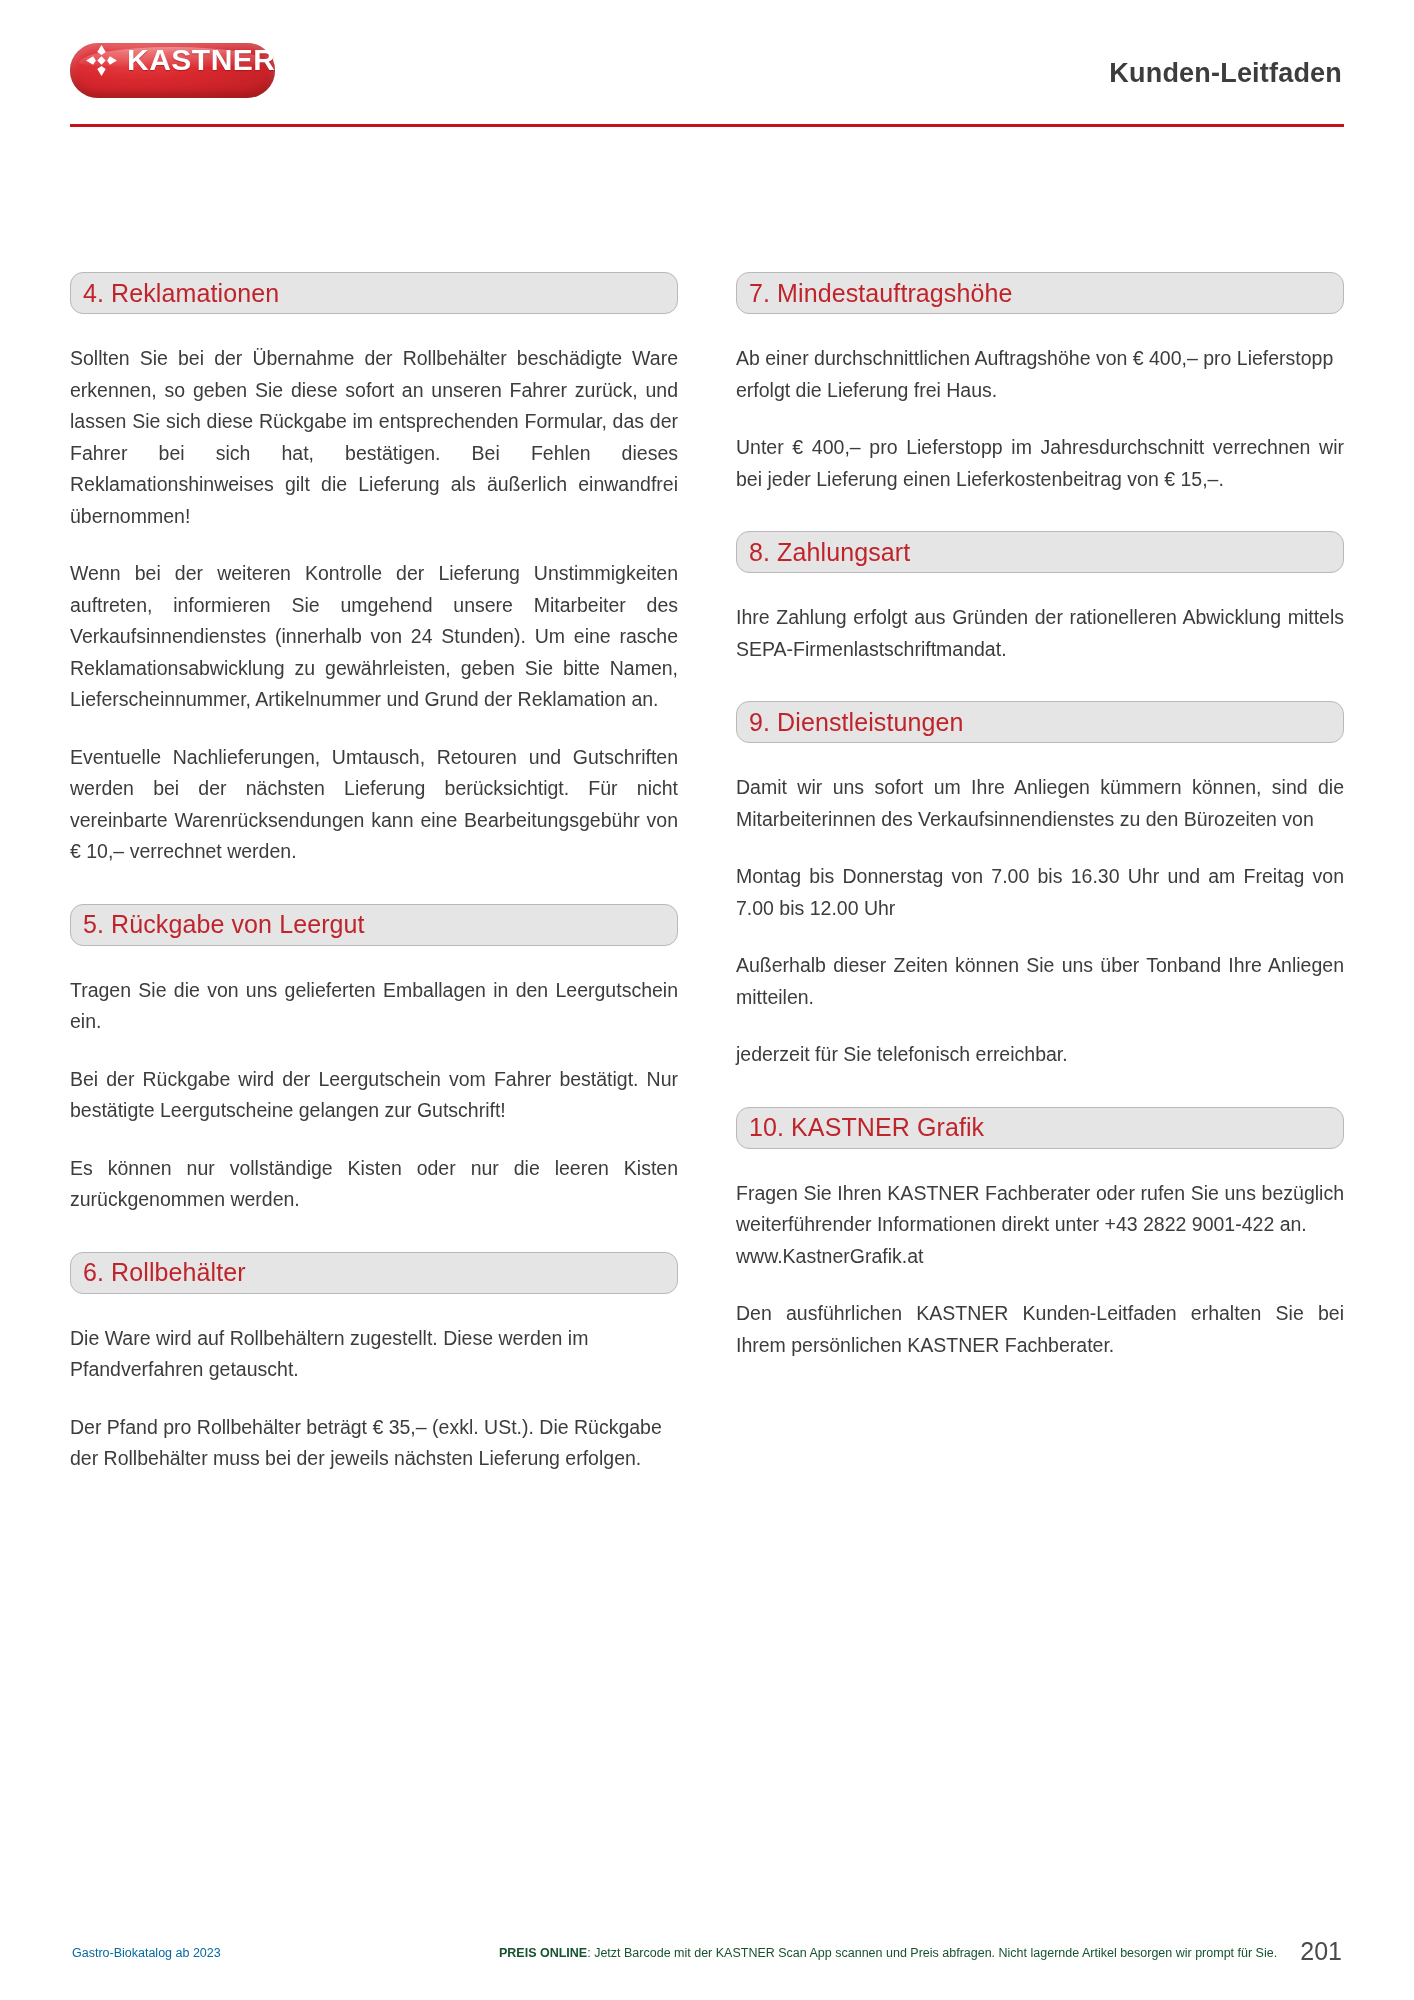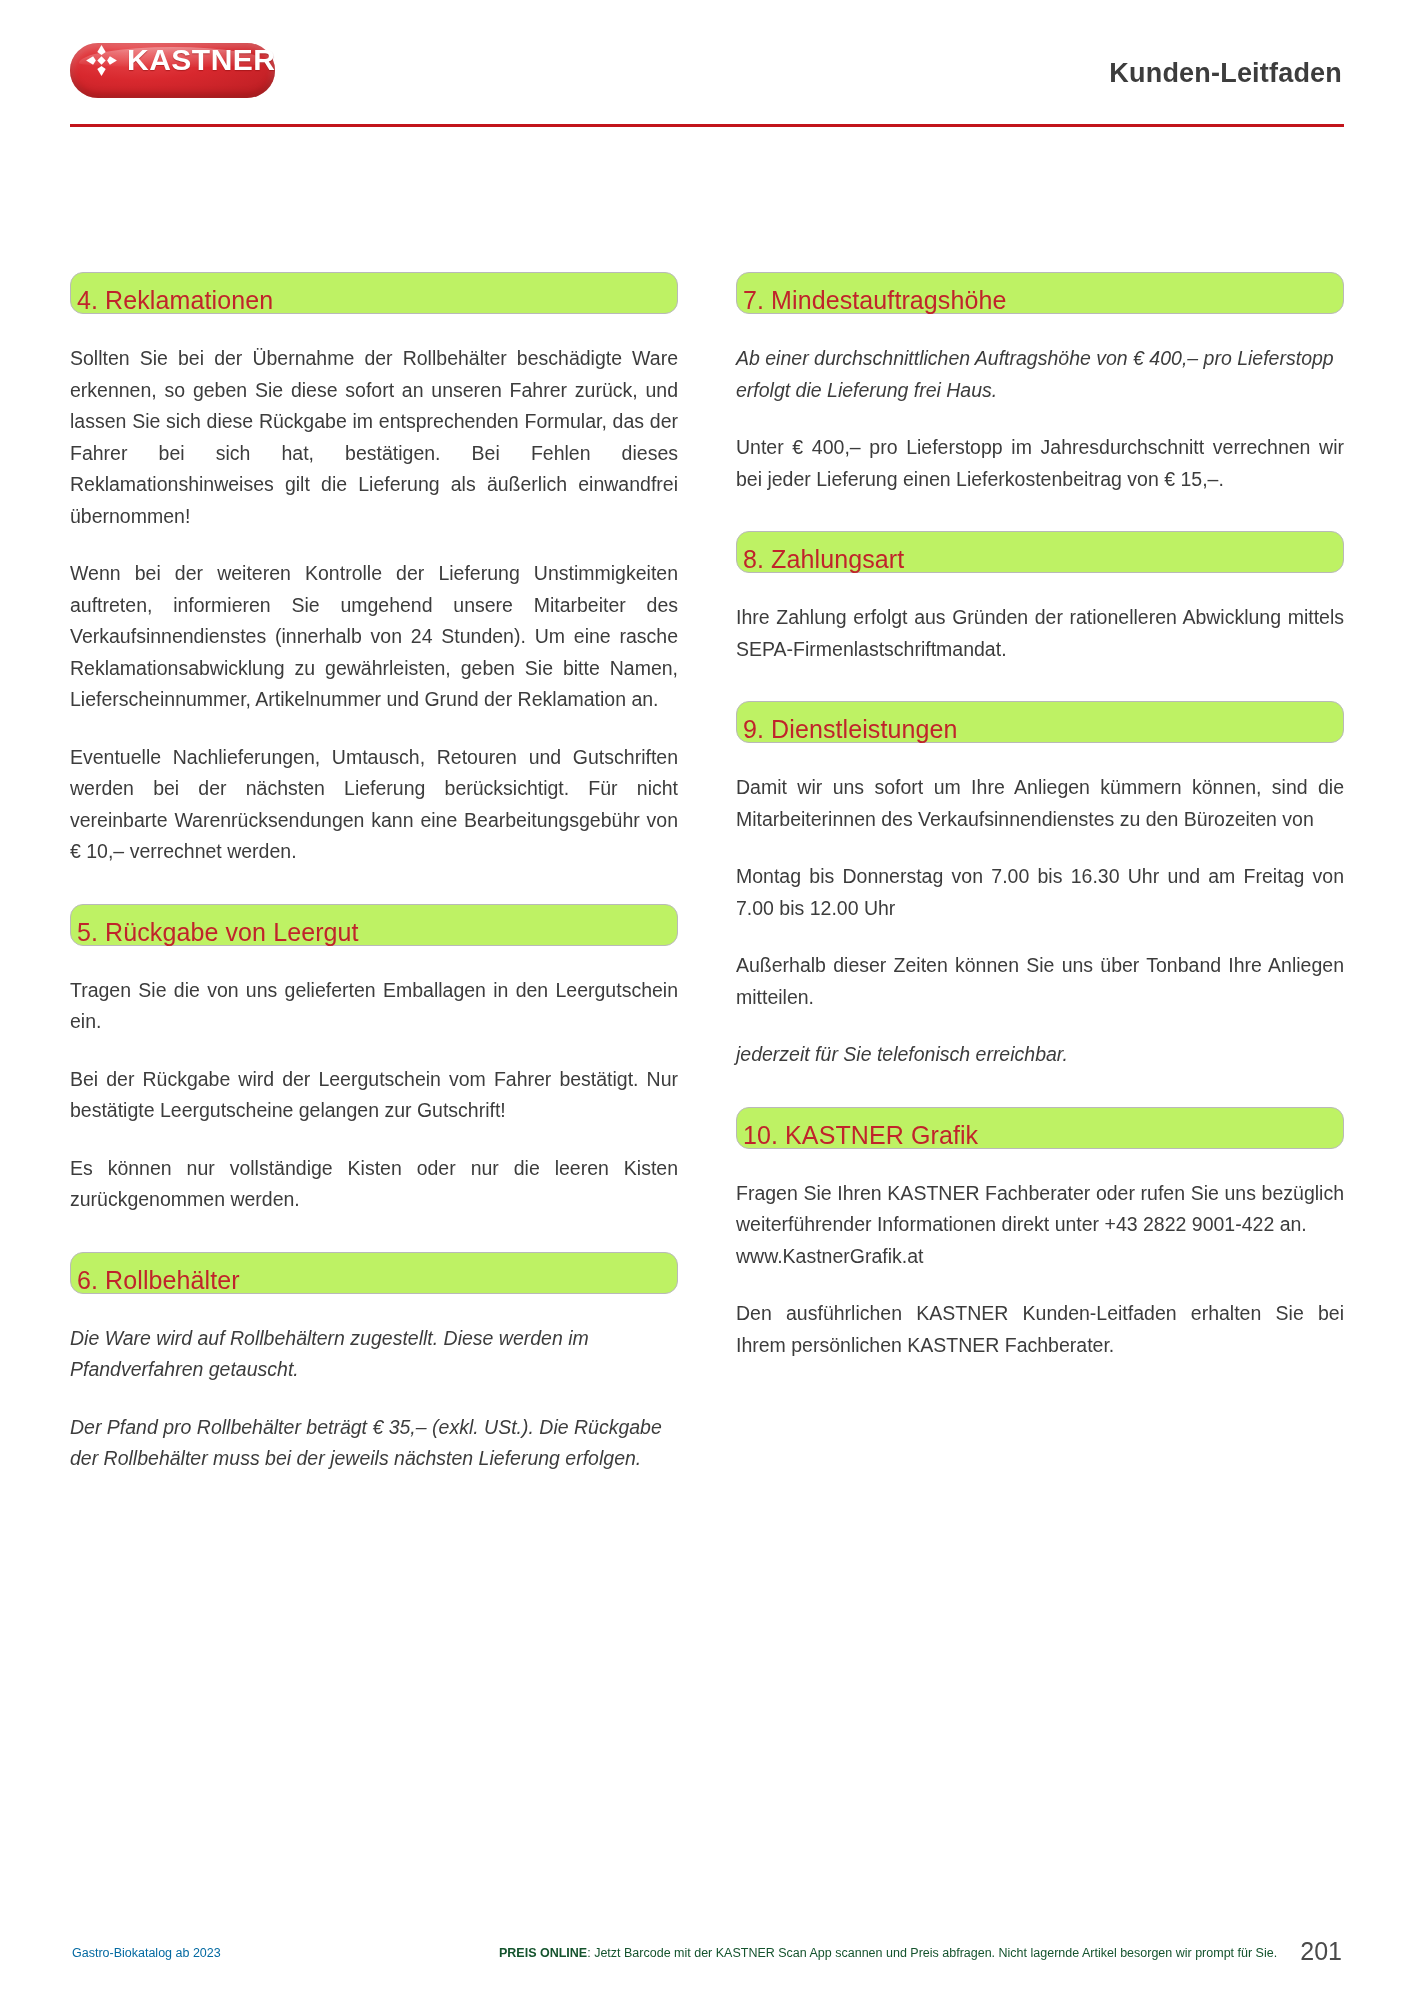--- a/index.html
+++ b/index.html
@@ -96,24 +96,24 @@
     width: 608px;
     flex: 0 0 608px;
   }
 
   
   .section-box {
     border: 1.3px solid #b9b9b9;
     border-radius: 13px;
     height: 42px;
     display: flex;
-    align-items: flex-end;
-    padding-left: 6px;
+    align-items: center;
+    padding-left: 12px;
     box-sizing: border-box;
-    background: #bef264;
+    background: #e5e5e5;
     margin-bottom: 29px;
   }
   .section-box .section-title {
     color: #c0242b;
     font-size: 25px;
     letter-spacing: 0.1px;
     line-height: 1;
     white-space: nowrap;
   }
   .section-gap {
@@ -129,21 +129,20 @@
     text-align: justify;
     text-justify: inter-word;
     -webkit-hyphens: none;
     hyphens: none;
   }
   p.body-text:last-child {
     margin-bottom: 0;
   }
   p.body-text.no-justify {
     text-align: left;
-    font-style: italic;
   }
 
   
   .page-footer {
     position: absolute;
     left: 0;
     bottom: 0;
     width: 1414px;
     height: 70px;
   }

